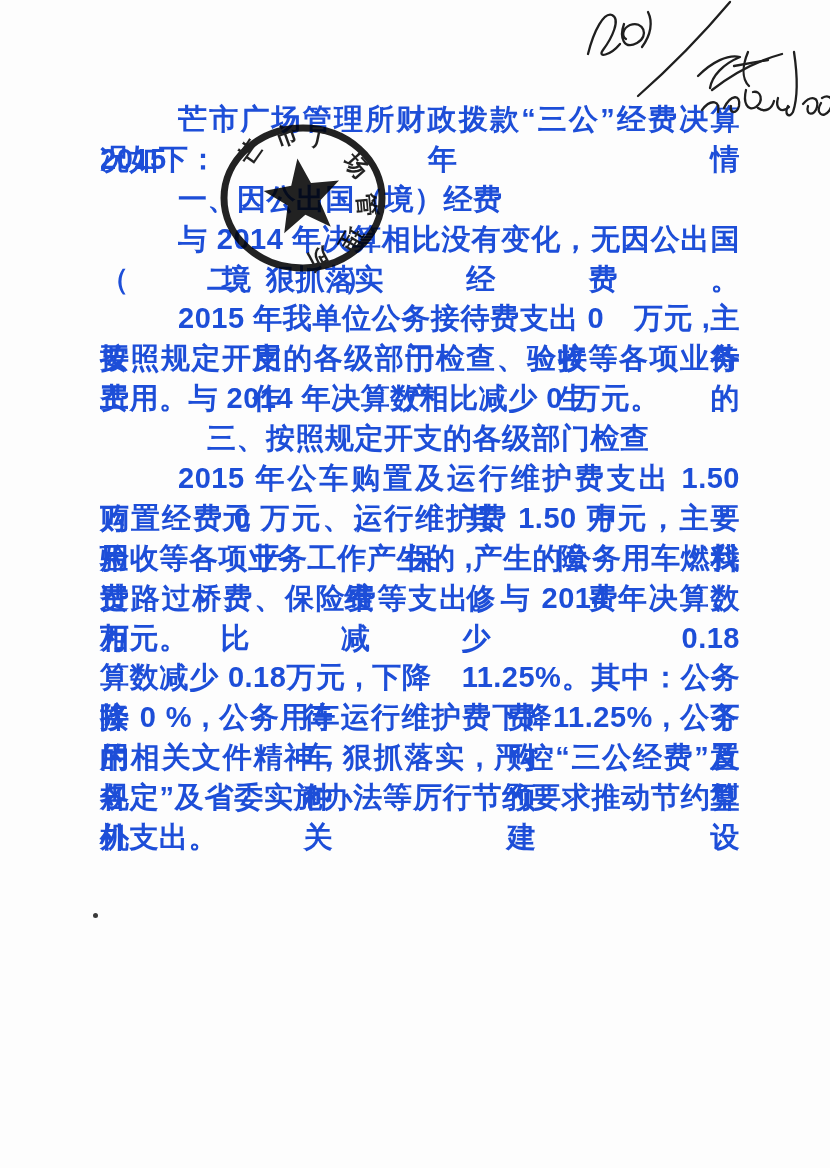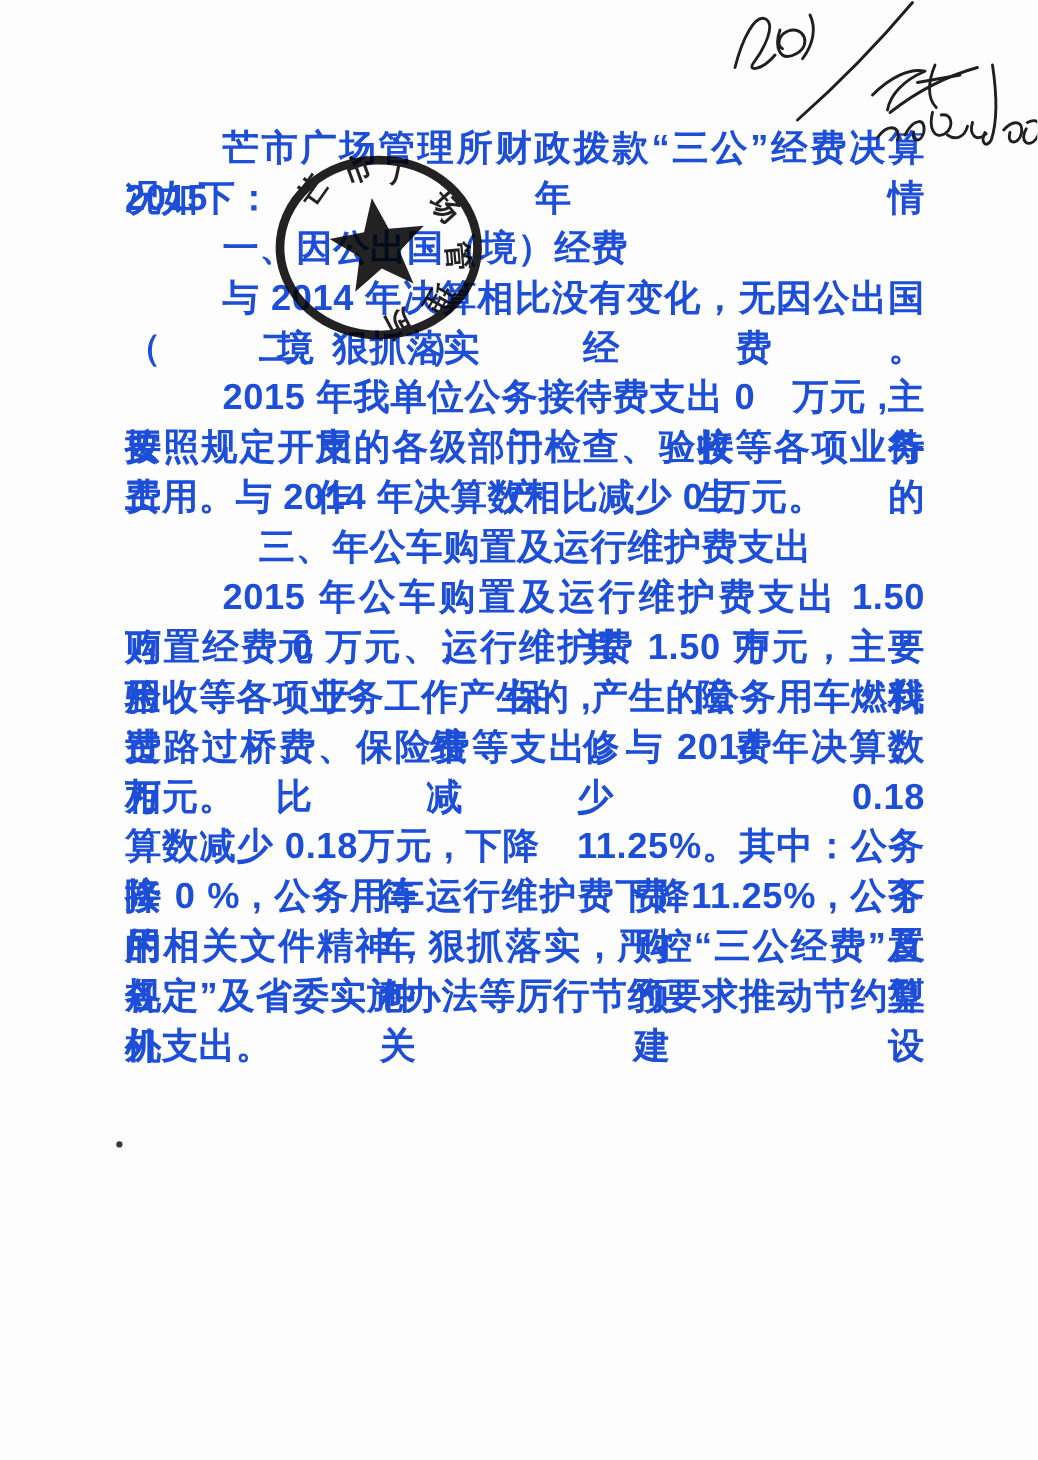--- a/index.html
+++ b/index.html
@@ -49,21 +49,21 @@
 
   <div class="textblock">
     <div class="line ia">芒市广场管理所财政拨款“三公”经费决算 2015 年情</div>
     <div class="line noj">况如下：</div>
     <div class="line ia noj">一、因公出国（境）经费</div>
     <div class="line ia">与 2014 年决算相比没有变化，无因公出国（境）经费。</div>
     <div class="line ib noj">二、狠抓落实</div>
     <div class="line ia">2015 年我单位公务接待费支出 0　万元 ,主要用于接待</div>
     <div class="line">按照规定开支的各级部门检查、验收等各项业务工作产生的</div>
     <div class="line noj">费用。与 2014 年决算数相比减少 0 万元。</div>
-    <div class="line ib noj">三、年公车购置及运行维护费支出</div>
+    <div class="line ib noj">三、按照规定开支的各级部门检查</div>
     <div class="line ia">2015 年公车购置及运行维护费支出 1.50 万元，其中：</div>
     <div class="line">购置经费 0 万元、运行维护费 1.50 万元，主要用于保障我</div>
     <div class="line">验收等各项业务工作产生的 ,产生的公务用车燃料费、维修费、</div>
     <div class="line">过路过桥费、保险费等支出。与 2014 年决算数相比减少 0.18</div>
     <div class="line noj">万元。</div>
     <div class="line">算数减少 0.18万元 , 下降　11.25%。其中：公务接待费下</div>
     <div class="line">降 0 % , 公务用车运行维护费下降11.25% , 公务用车购置</div>
     <div class="line">的相关文件精神 , 狠抓落实 , 严控“三公经费”及各种预算</div>
     <div class="line">规定”及省委实施办法等厉行节约要求推动节约型机关建设</div>
     <div class="line noj">外支出。</div>

